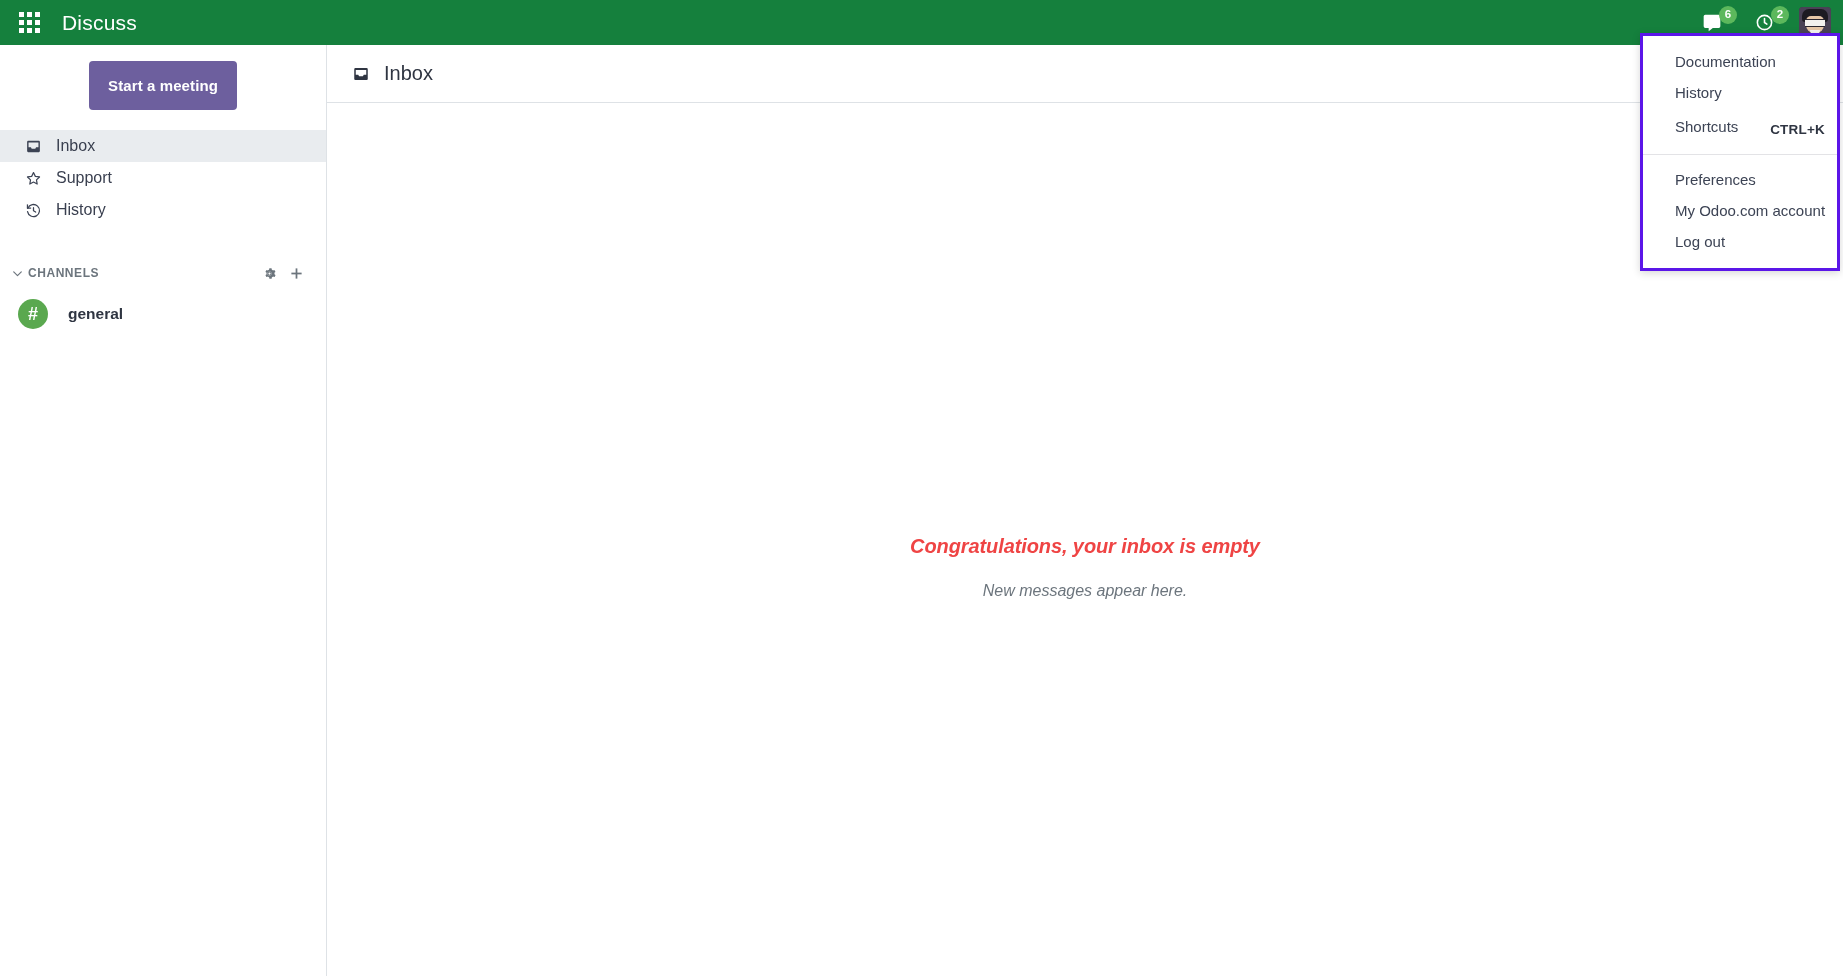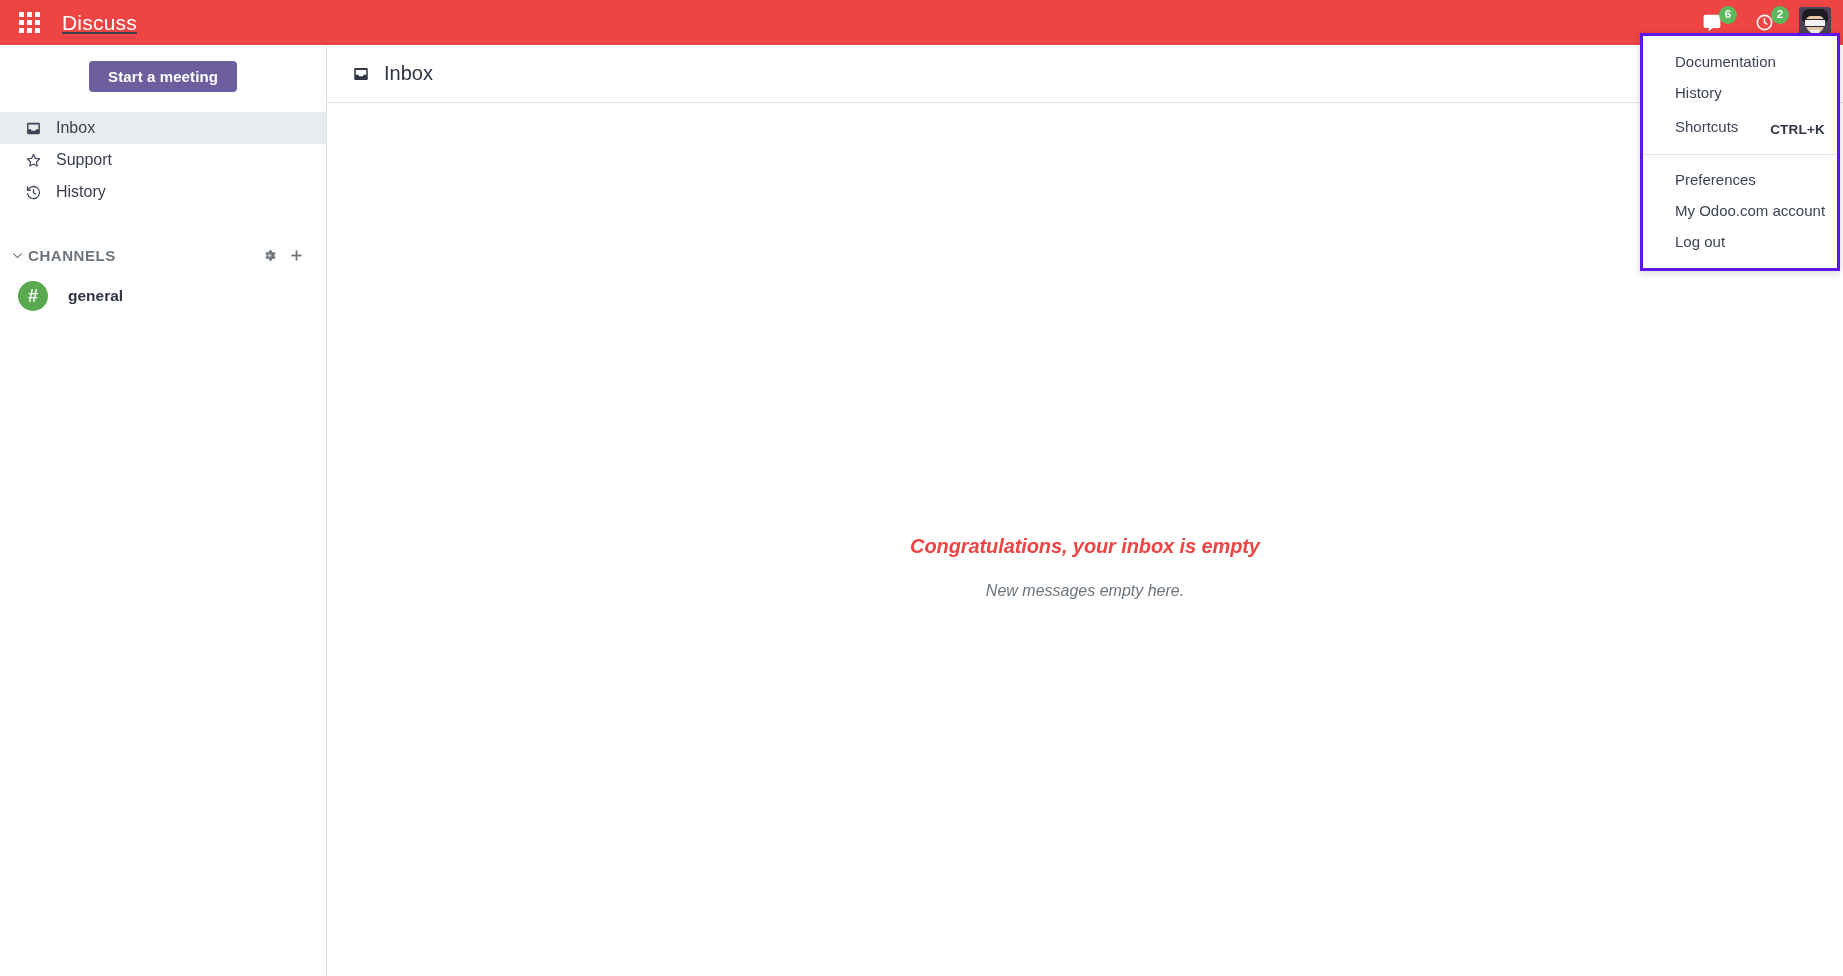--- a/index.html
+++ b/index.html
@@ -21,27 +21,26 @@
     width: 1843px;
     height: 976px;
     display: flex;
     flex-direction: column;
   }
 
   
   .topbar {
     height: 45px;
     min-height: 45px;
-    background: #ef4444;
+    background: #15803d;
     display: flex;
     align-items: center;
     padding: 0 6px 0 10px;
     position: relative;
     z-index: 40;
-    text-decoration: underline;
   }
   .apps-menu-btn {
     width: 38px;
     height: 38px;
     display: flex;
     align-items: center;
     justify-content: center;
     cursor: pointer;
     border-radius: 3px;
   }
@@ -161,21 +160,21 @@
     justify-content: center;
   }
   .start-meeting-btn {
     background: #6d5f9e;
     color: #ffffff;
     border: none;
     border-radius: 4px;
     font-family: inherit;
     font-size: 15px;
     font-weight: 700;
-    padding: 7px 19px;
+    padding: 16px 19px;
     cursor: pointer;
     letter-spacing: 0.1px;
   }
 
   .nav-list { display: flex; flex-direction: column; }
   .nav-item {
     display: flex;
     align-items: center;
     height: 32px;
     padding: 0 10px 0 24px;
@@ -208,21 +207,21 @@
   }
   .chev {
     width: 22px;
     display: flex;
     align-items: center;
     justify-content: center;
     flex: none;
     color: #6c757d;
   }
   .section-title {
-    font-size: 15px;
+    font-size: 12px;
     font-weight: 700;
     letter-spacing: 0.55px;
     color: #6c757d;
     white-space: nowrap;
     text-transform: uppercase;
   }
   .section-actions {
     margin-left: auto;
     display: flex;
     align-items: center;
@@ -497,21 +496,21 @@
         <span class="hdr-ico">
           <svg width="18" height="18" viewBox="0 0 24 24" fill="#2f3542">
             <path d="M3 5.5A1.5 1.5 0 0 1 4.5 4h15A1.5 1.5 0 0 1 21 5.5v13A1.5 1.5 0 0 1 19.5 20h-15A1.5 1.5 0 0 1 3 18.5v-13zm2 1V13h3.3l1.2 2h5l1.2-2H19V6.5H5z"></path>
           </svg>
         </span>
         <span class="main-title">Inbox</span>
       </div>
 
       <div class="main-body">
         <div class="empty-title">Congratulations, your inbox is empty</div>
-        <div class="empty-sub">New messages empty here.</div>
+        <div class="empty-sub">New messages appear here.</div>
       </div>
 
     </div>
   </div>
 
   <div class="user-dropdown">
     <div class="dropdown-inner">
 
       <div class="dropdown-item">
         <span>Documentation</span>

